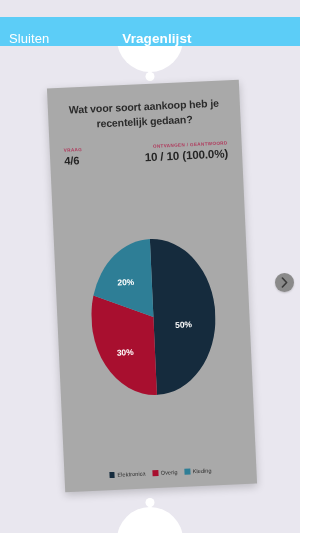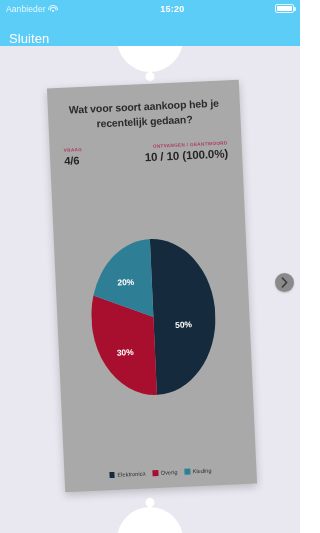--- a/index.html
+++ b/index.html
@@ -317,39 +317,24 @@
     box-shadow: 0 1px 2px rgba(0,0,0,0.18);
     z-index: 6;
   }
   .next-btn svg { display: block; }
 </style>
 </head>
 <body>
 
 <div class="phone">
 
-  <div class="statusbar">
-    <div class="sb-left">
-      <span class="carrier">Aanbieder</span>
-      <span class="wifi-icon">
-        <i class="a"></i>
-          <i class="b"></i>
-          <i class="c"></i>
-      </span>
-    </div>
-    <div class="sb-center">15:20</div>
-    <div class="sb-right">
-      <span class="battery">
-          <span class="lvl"></span>
-        </span>
-    </div>
-  </div>
 
   <div class="navbar">
     <span class="nav-close">Sluiten</span>
+    <span class="nav-title">Vragenlijst</span>
   </div>
 
   <div class="board">
 
     <div class="pin pin-top">
       <span class="disc"></span>
 
       <span class="stem"></span>
       <span class="knob"></span>
     </div>

